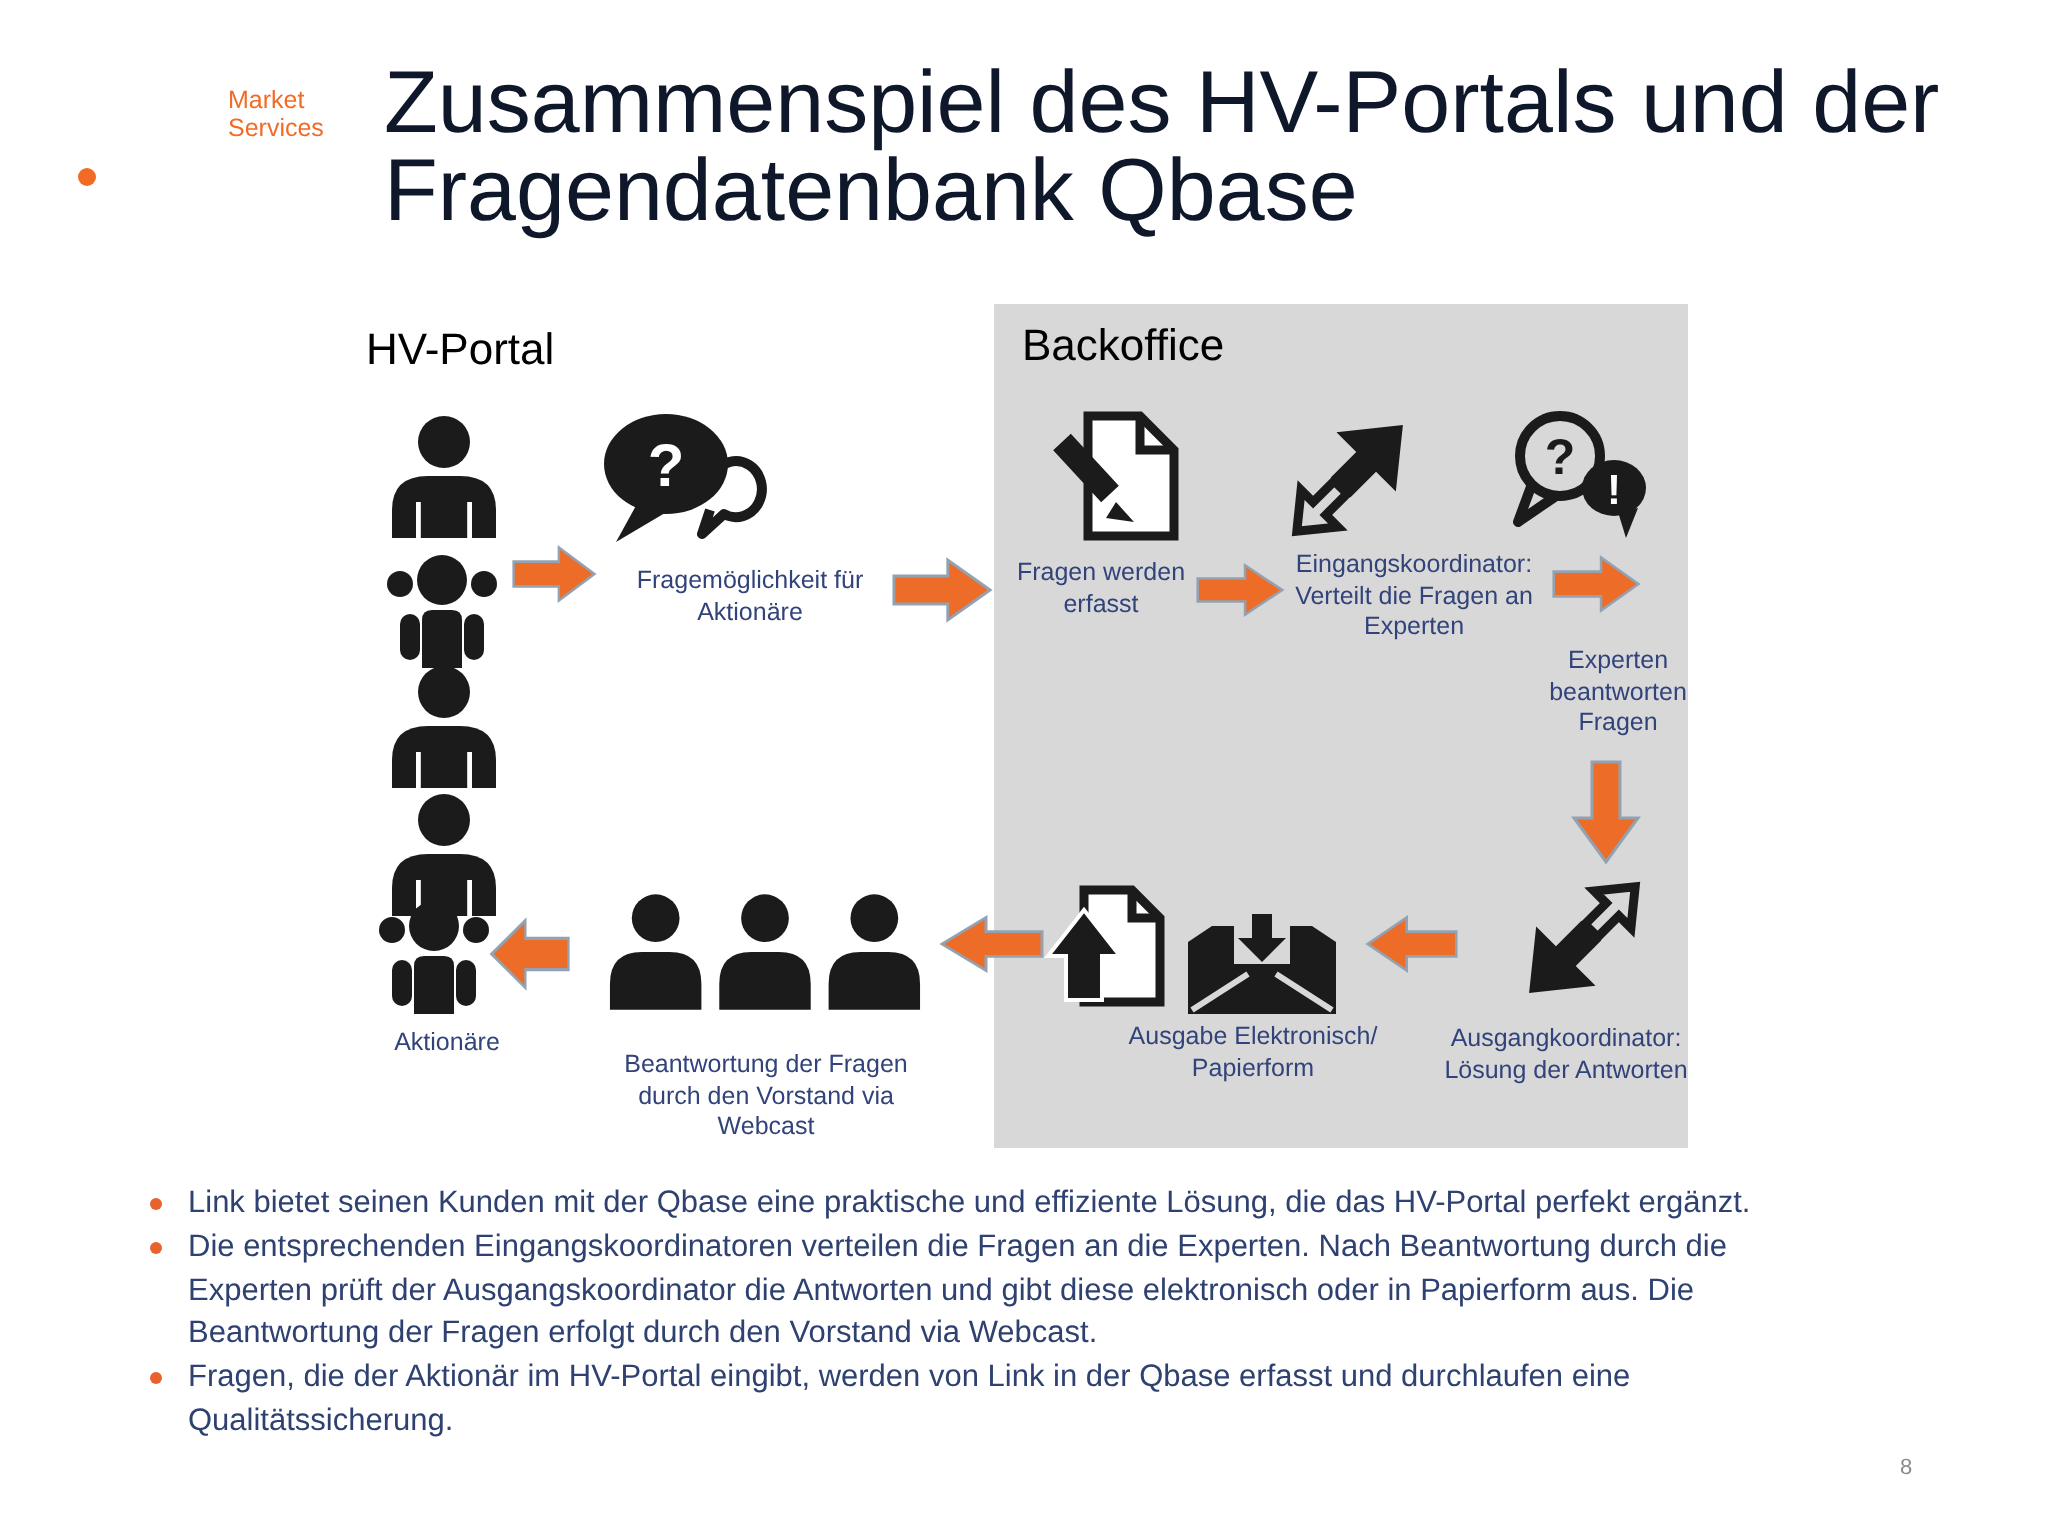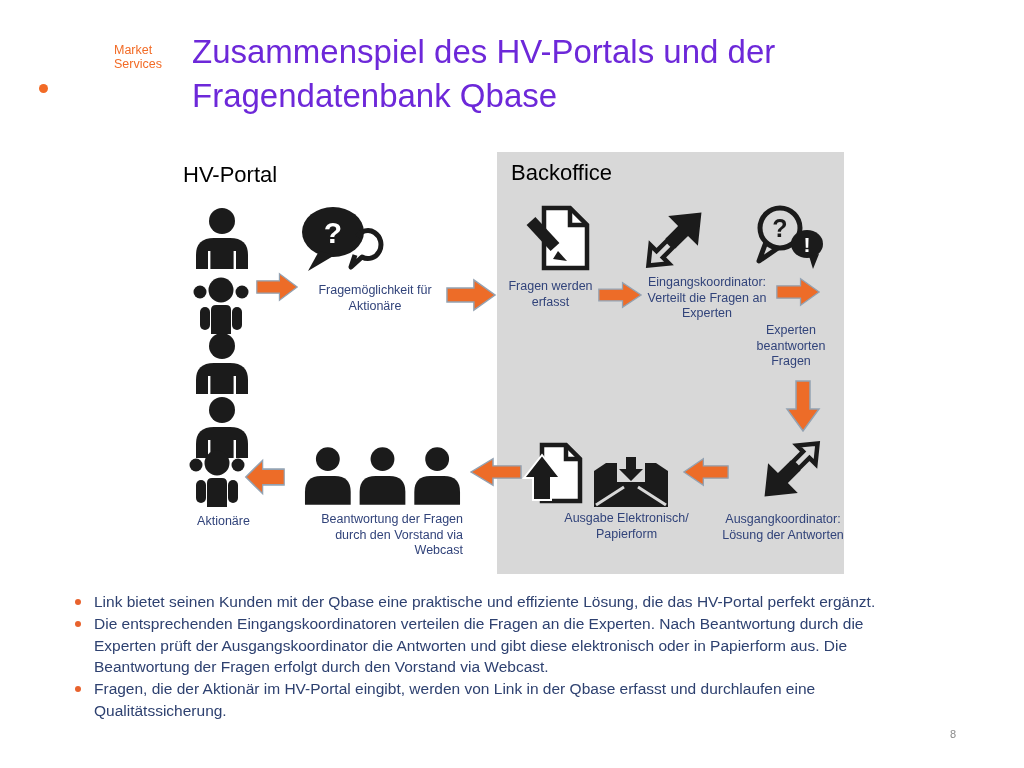--- a/index.html
+++ b/index.html
@@ -6,21 +6,21 @@
   .slide{
     position:relative;width:1024px;height:768px;background:#ffffff;overflow:hidden;
     font-family:"Liberation Sans","DejaVu Sans",sans-serif;color:#2e4170;
   }
   
   .logo{position:absolute;left:25px;top:38px;width:160px;height:60px;}
   .logo-brand{position:absolute;left:0;top:0;font-size:37px;font-weight:bold;color:#24386b;letter-spacing:0.5px;line-height:37px;}
   .logo-dot{position:absolute;left:14px;top:46px;width:9px;height:9px;border-radius:50%;background:#f26b26;}
   .logo-sub{position:absolute;left:89px;top:6px;font-size:12.5px;line-height:13.5px;color:#f26b26;}
   
-  .title{position:absolute;left:192px;top:30px;font-size:33px;line-height:44px;color:#6d28d9;}
+  .title{position:absolute;left:192px;top:30px;font-size:44px;line-height:44px;color:#0f172a;}
   
   .diagram{position:absolute;left:0;top:140px;width:1024px;height:445px;}
   .backoffice-box{position:absolute;left:497px;top:12px;width:347px;height:422px;background:#d8d8d8;}
   .zone-label{position:absolute;font-size:22px;color:#000000;}
   .dlabel{position:absolute;font-size:12.5px;line-height:15.5px;color:#31437a;text-align:center;}
   .icon{position:absolute;}
   .icon svg{display:block;width:100%;height:100%;overflow:visible;}
   .ink{fill:#1b1b1b;}
   .stroke-ink{fill:none;stroke:#1b1b1b;}
   .flow-arrow{fill:#ed6c28;stroke:#93a2b2;stroke-width:1.5;}
@@ -160,21 +160,21 @@
     <div class="icon" style="left:751px;top:63px;width:78px;height:68px;">
       <svg viewBox="0 0 78 68">
         <circle class="stroke-ink" cx="29" cy="25" r="20" stroke-width="5"></circle>
         <path class="stroke-ink" d="M15,39 L8,58 L27,45" stroke-width="5" stroke-linejoin="round"></path>
         <text x="29" y="34" font-size="25" fill="#1b1b1b" text-anchor="middle">?</text>
         <ellipse class="ink" cx="56" cy="41" rx="16" ry="14"></ellipse>
         <path class="ink" d="M58,53 L62,66 L68,51 Z"></path>
         <text x="56" y="49" font-size="21" fill="#fff" text-anchor="middle">!</text>
       </svg>
     </div>
-    <div class="dlabel" style="left:746px;top:183px;width:90px;">Experten beantworten Fragen</div>
+    <div class="dlabel" style="left:764px;top:183px;width:90px;">Experten beantworten Fragen</div>
 
     <div class="icon" style="left:786px;top:240px;width:34px;height:52px;">
       <svg viewBox="0 0 34 52" preserveAspectRatio="none">
           <polygon class="flow-arrow" points="10,1 24,1 24,29 33,29 17,51 1,29 10,29"></polygon>
         </svg>
     </div>
 
     <div class="icon" style="left:750px;top:297px;width:80px;height:68px;">
       <svg viewBox="0 0 76 68">
         <g transform="rotate(135 38 34)">
@@ -223,21 +223,21 @@
         <g transform="translate(55,0)">
             <circle class="ink" cx="27" cy="12" r="12"></circle>
             <path class="ink" d="M4,58 V45 Q4,29 20,29 H34 Q50,29 50,45 V58 Z"></path>
           </g>
         <g transform="translate(110,0)">
             <circle class="ink" cx="27" cy="12" r="12"></circle>
             <path class="ink" d="M4,58 V45 Q4,29 20,29 H34 Q50,29 50,45 V58 Z"></path>
           </g>
       </svg>
     </div>
-    <div class="dlabel" style="left:303px;top:372px;width:160px;text-align:right;">Beantwortung der Fragen durch den Vorstand via Webcast</div>
+    <div class="dlabel" style="left:303px;top:385px;width:160px;">Beantwortung der Fragen durch den Vorstand via Webcast</div>
 
     <div class="icon" style="left:245px;top:318px;width:40px;height:38px;">
       <svg viewBox="0 0 52 34" preserveAspectRatio="none">
           <polygon class="flow-arrow" points="51,10 23,10 23,2 1,17 23,32 23,24 51,24"></polygon>
         </svg>
     </div>
 
   </div>
 
   <div class="bullets">

